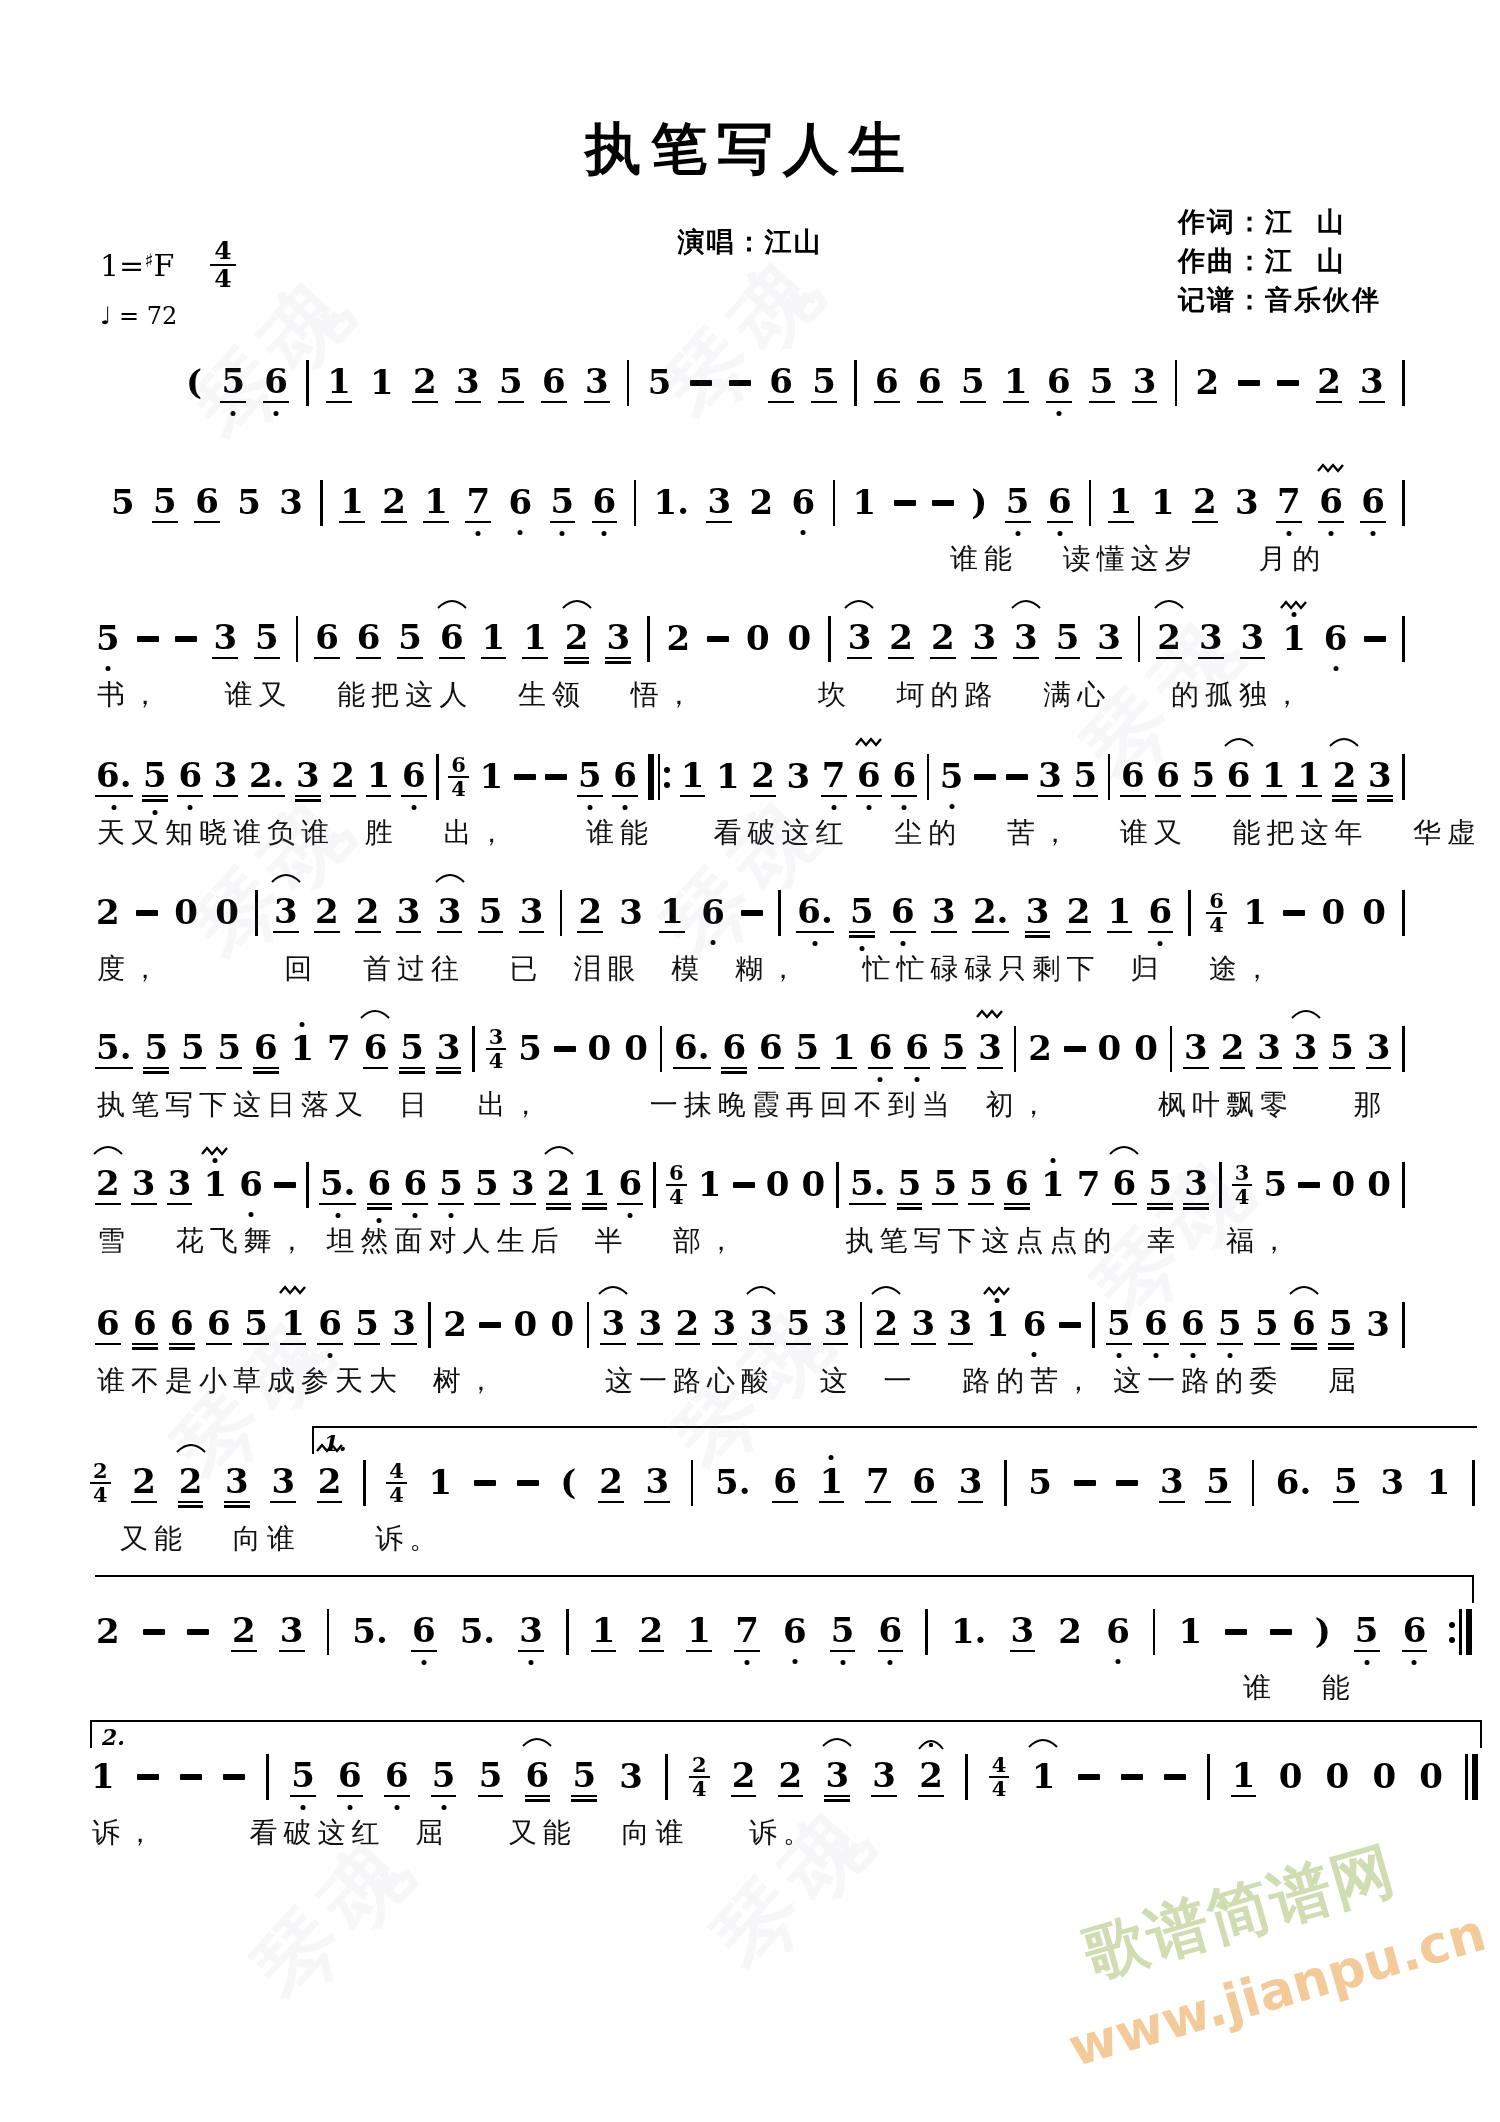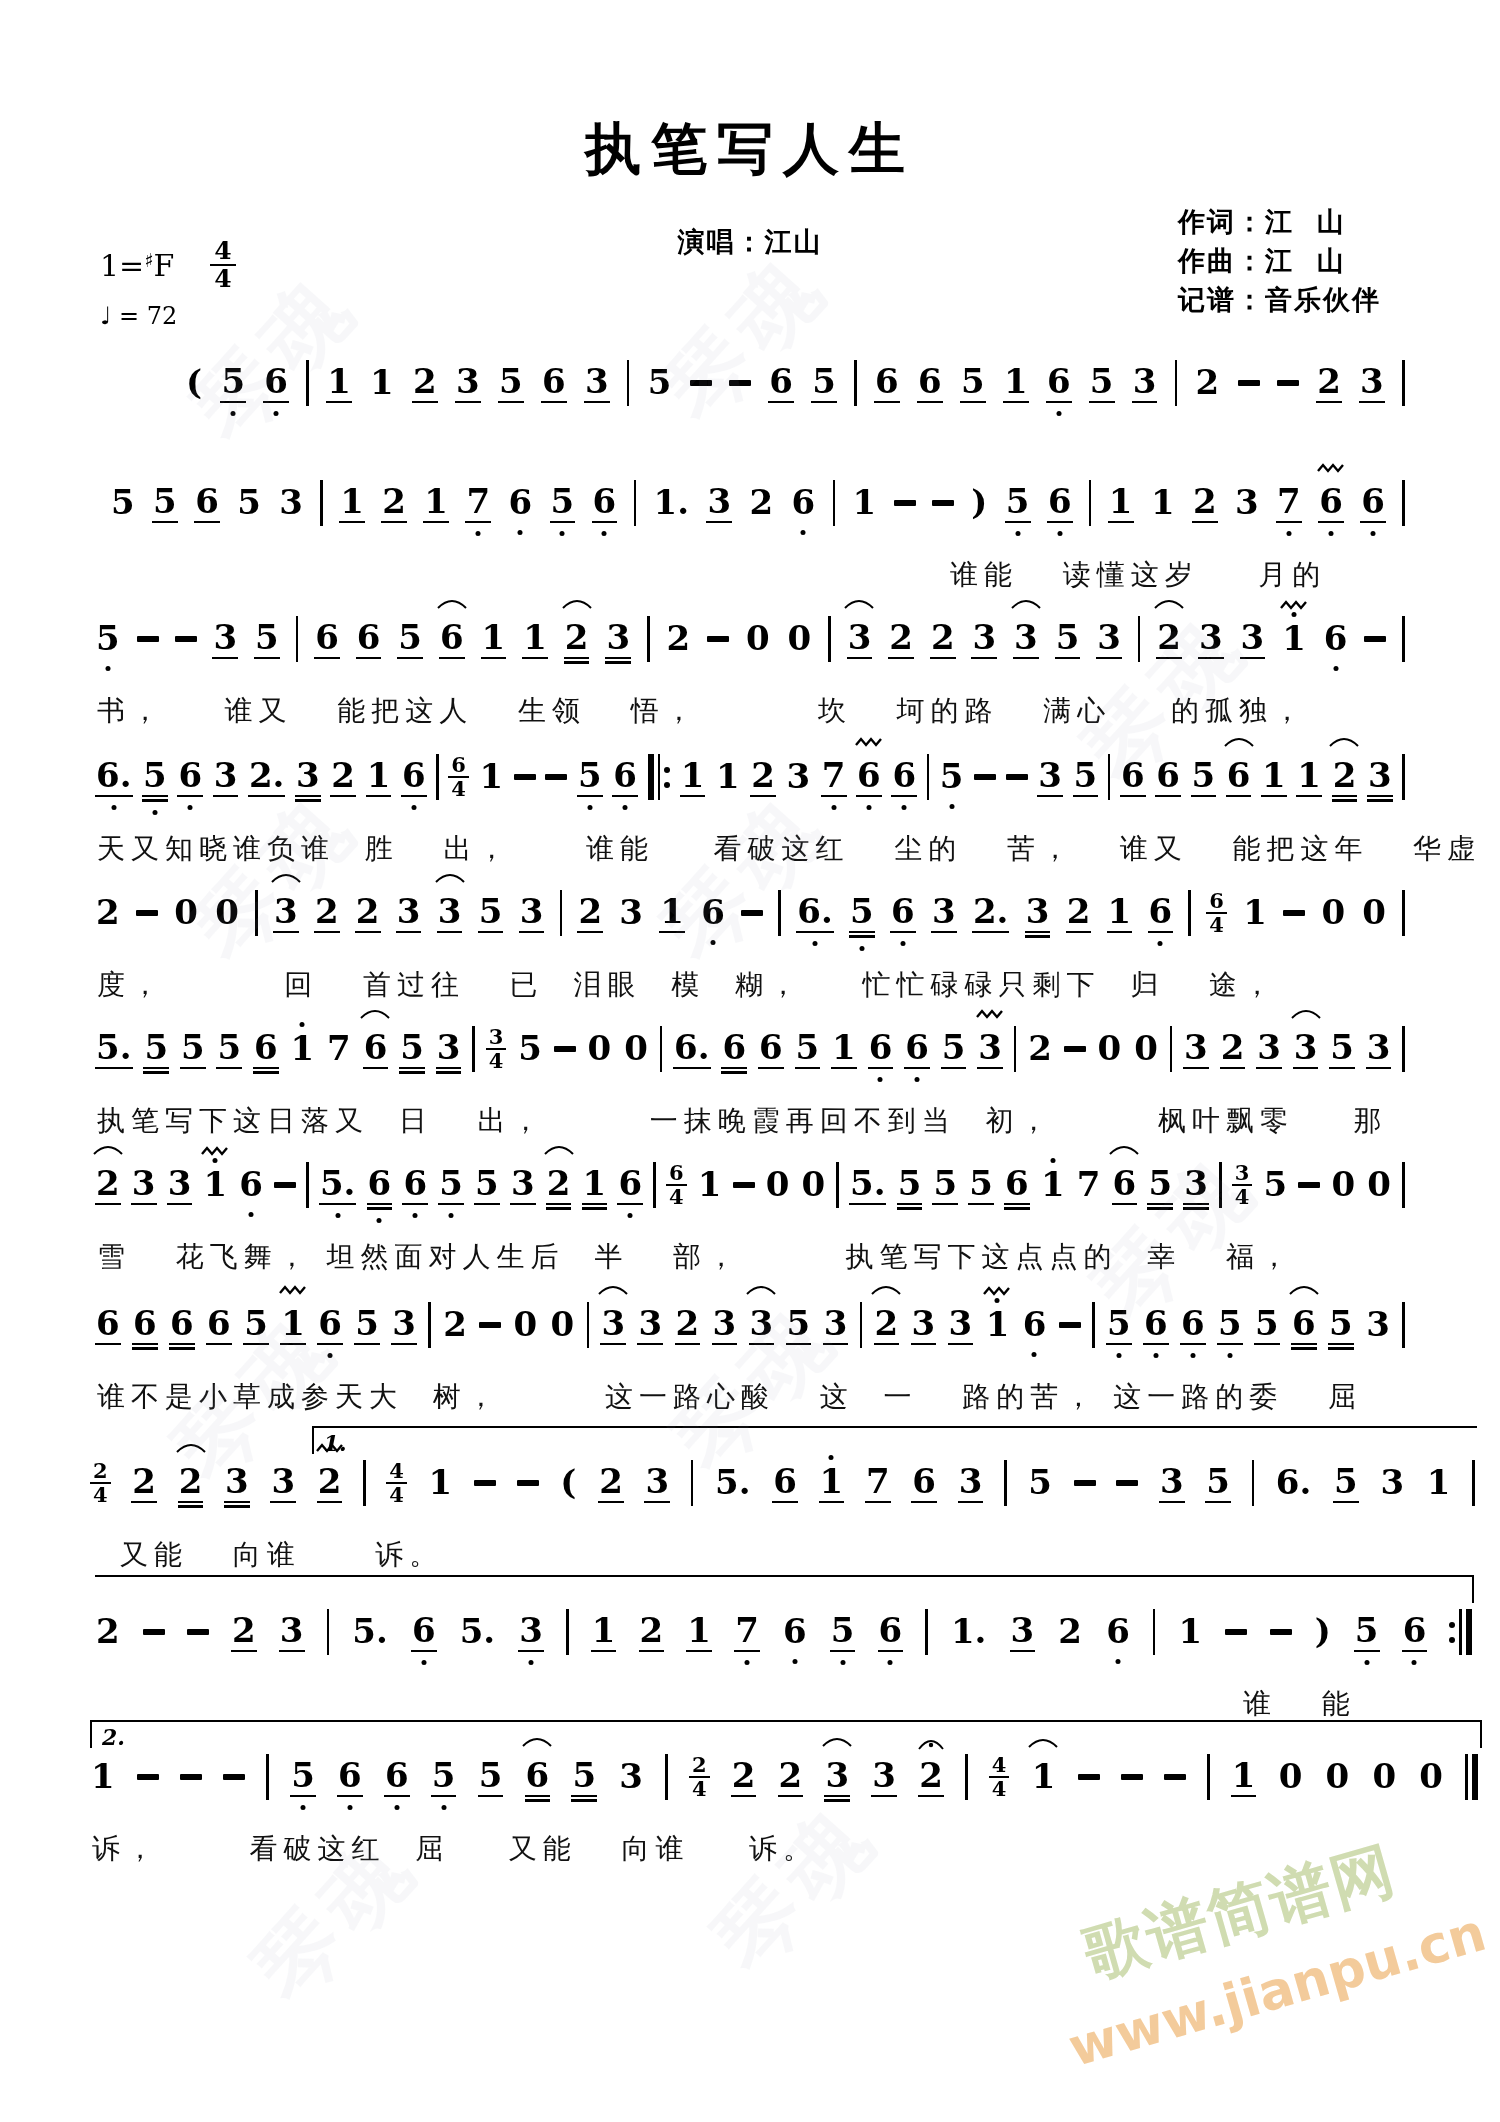--- a/index.html
+++ b/index.html
@@ -41,21 +41,21 @@
   .rep{display:flex;align-items:center;gap:4px;height:46px;}
   .rep .thick{width:6px;height:46px;background:#000;}
   .rep .thin{width:2.5px;height:46px;background:#000;}
   .rep .dots{display:flex;flex-direction:column;gap:9px;}
   .rep .dots i{width:6px;height:6px;border-radius:50%;background:#000;}
   .volta{position:absolute;top:-30px;height:26px;border-top:2.5px solid #000;}
   .volta.hl{border-left:2.5px solid #000;}
   .volta.hr{border-right:2.5px solid #000;}
   .volta .vlab{position:absolute;top:2px;left:10px;font-size:22px;font-style:italic;font-weight:bold;}
   .lyr{position:absolute;top:64px;font-size:28px;letter-spacing:6px;white-space:pre;
-       font-weight:500;color:#111;margin-top:16px;}
+       font-weight:500;color:#111;}
   
   .wm{position:absolute;font-size:86px;font-weight:bold;color:#9aa0b4;opacity:0.07;
       transform:rotate(-48deg);letter-spacing:10px;pointer-events:none;}
   .sitewm{position:absolute;right:18px;bottom:30px;width:420px;height:250px;pointer-events:none;}
   .sitewm .nm{position:absolute;left:18px;top:28px;font-size:62px;font-weight:900;
               transform:rotate(-16deg);letter-spacing:2px;opacity:.85;}
   .sitewm .url{position:absolute;left:0px;top:118px;font-size:52px;font-weight:900;
                transform:rotate(-16deg);opacity:.85;font-family:"DejaVu Sans",sans-serif;}
 </style>
 </head>

